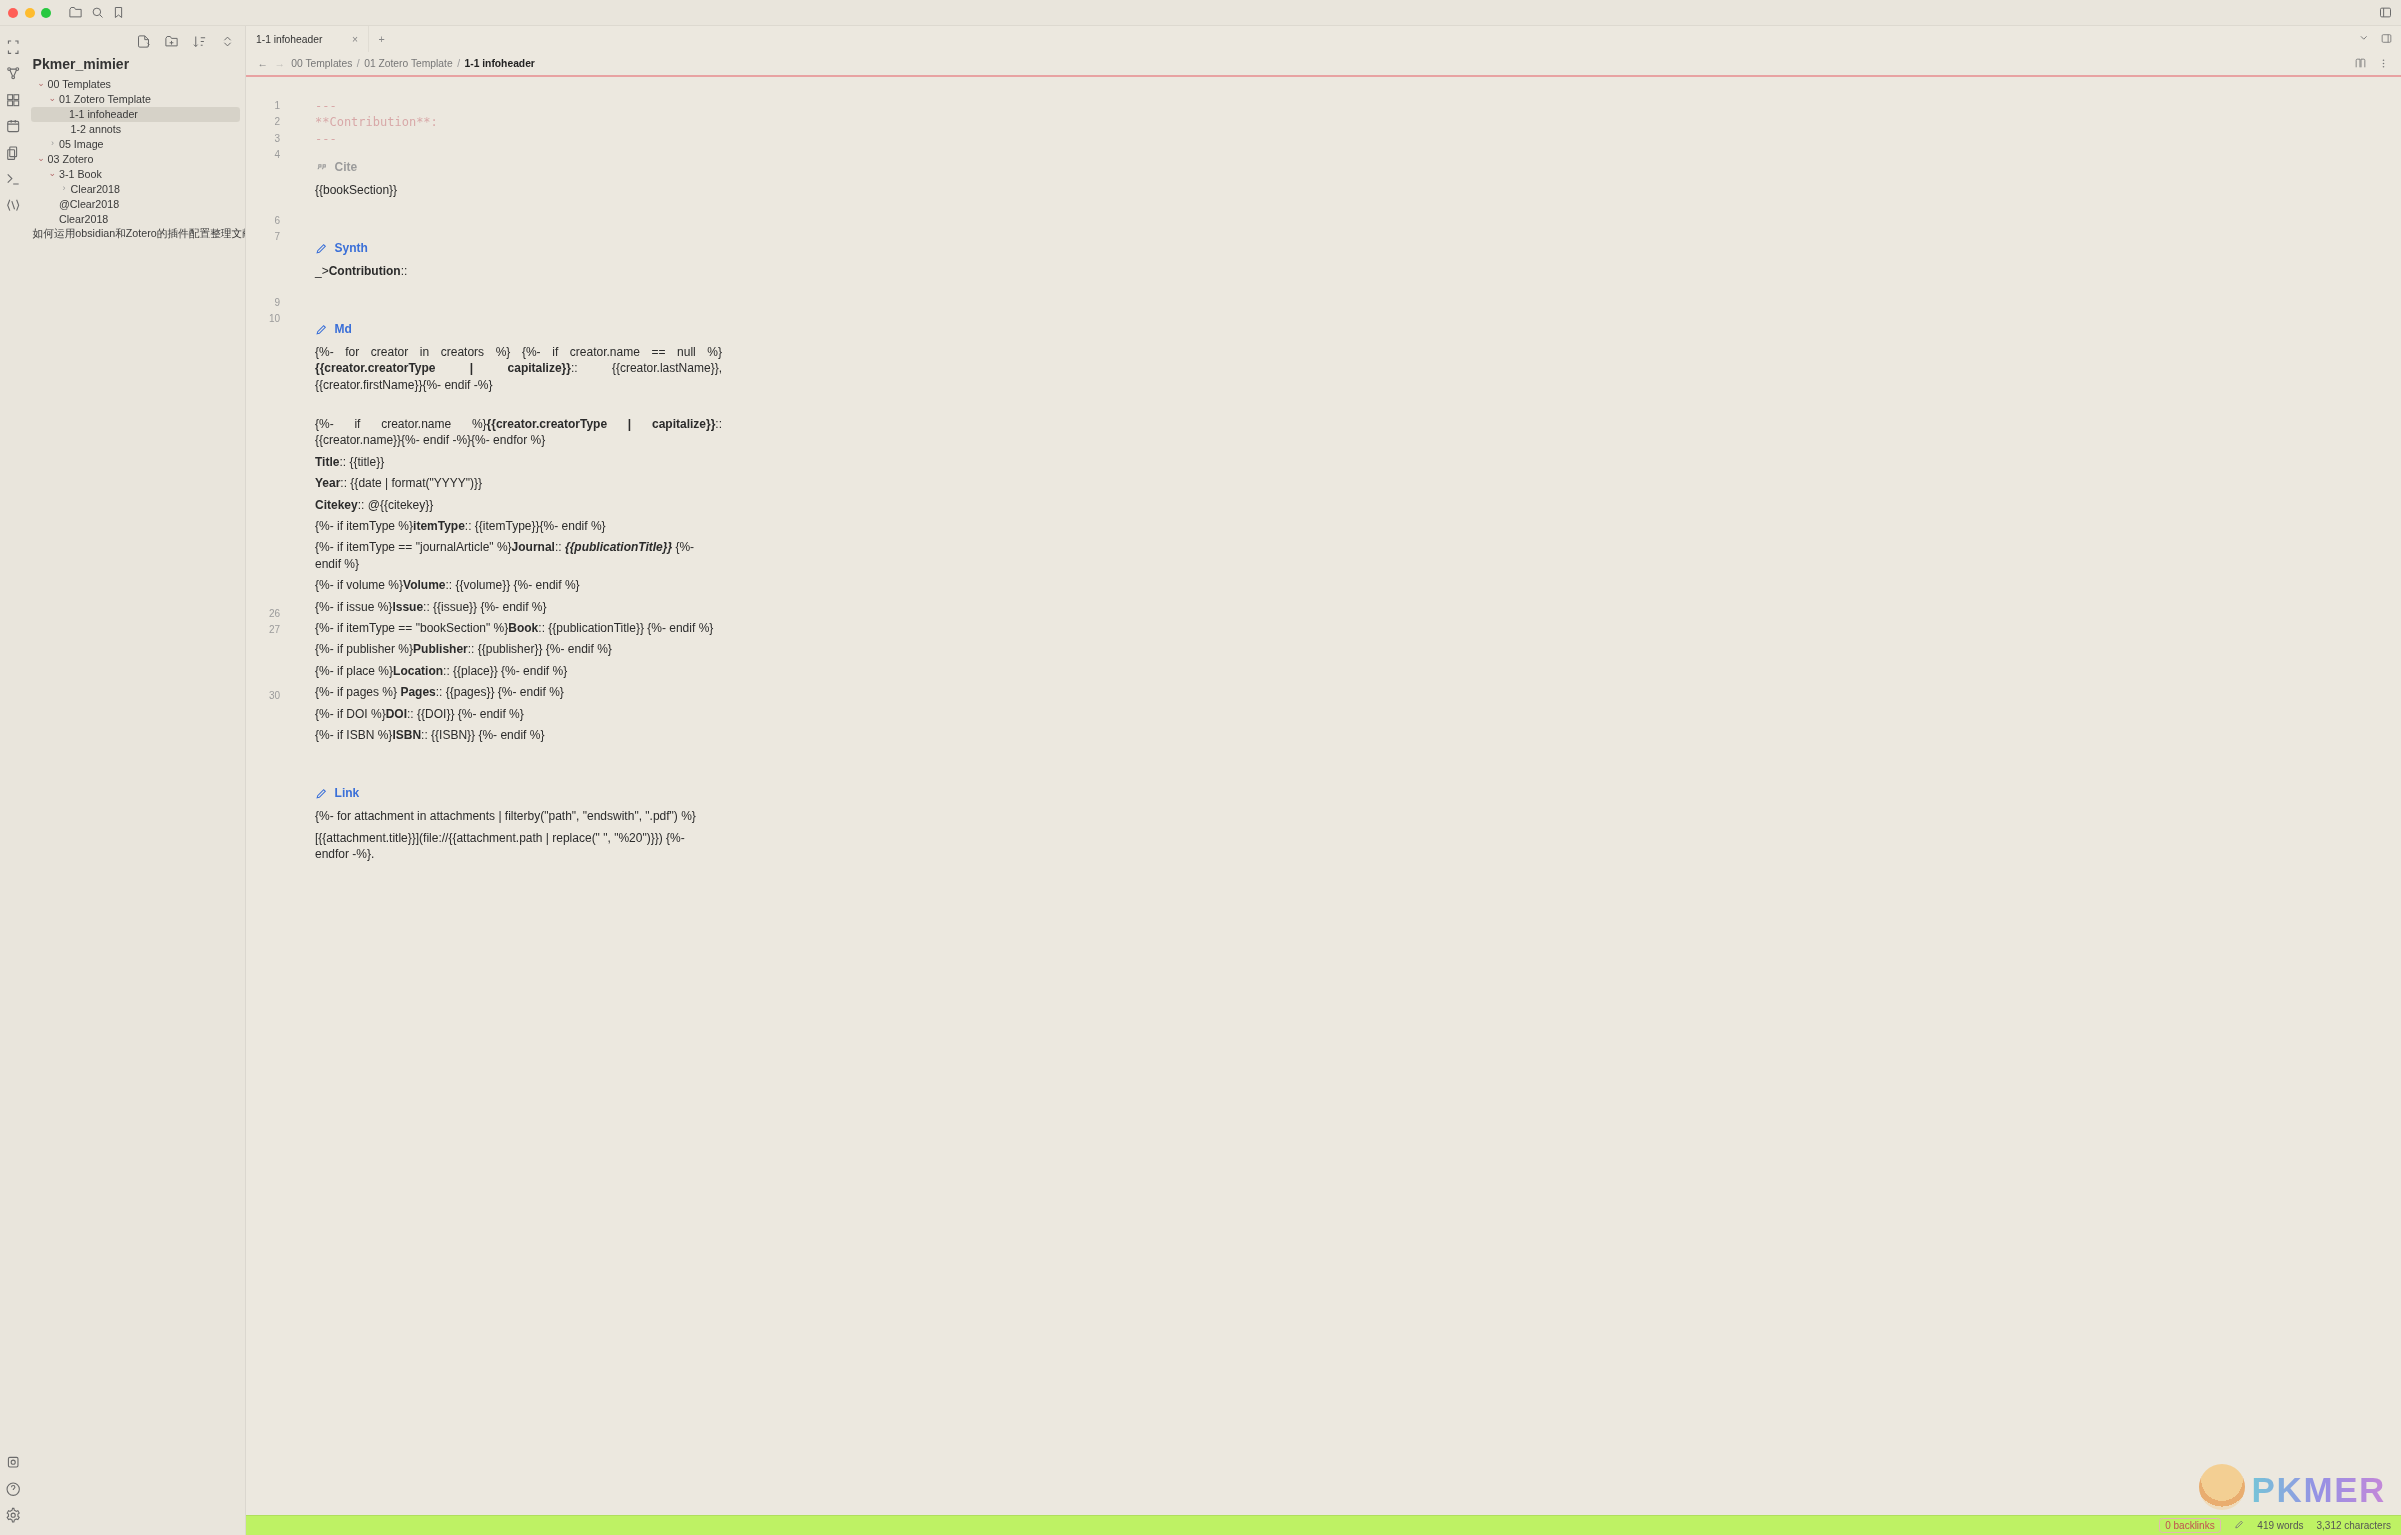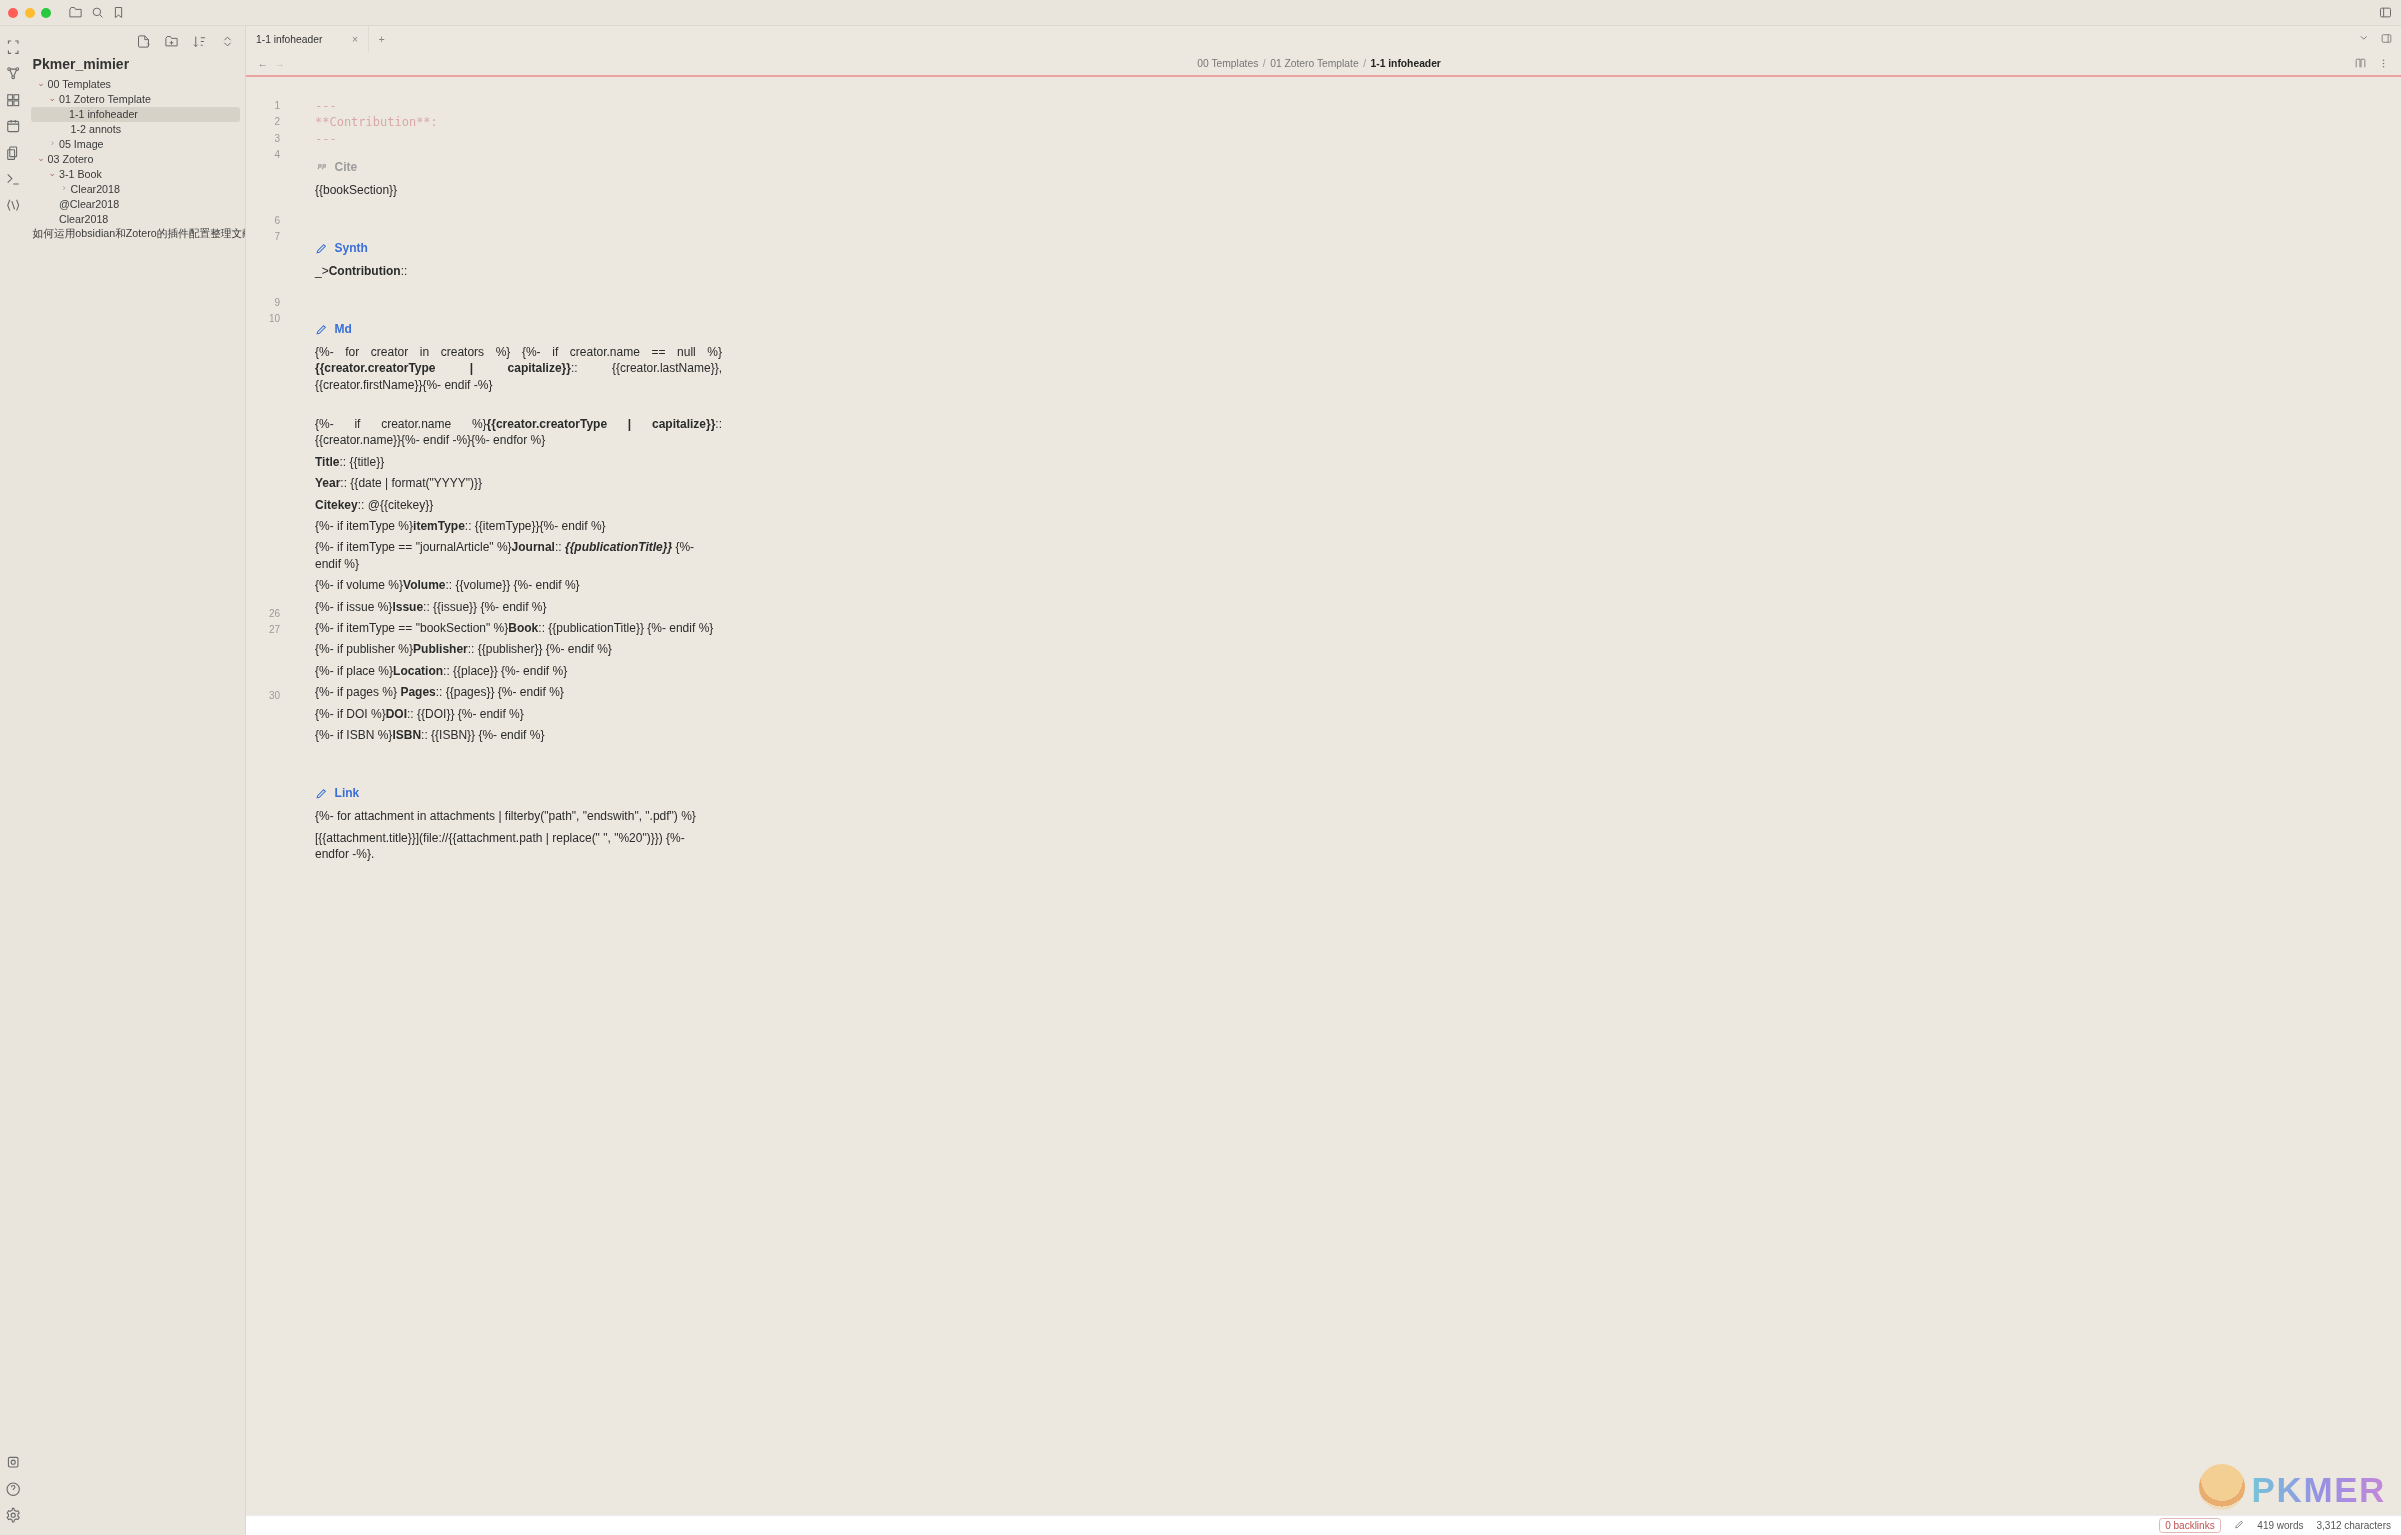--- a/index.html
+++ b/index.html
@@ -42,21 +42,21 @@
 
 .content { flex:1; display:flex; flex-direction:column; background:#ece8df; min-width:0;}
 .tabbar { height:26px; display:flex; align-items:stretch; }
 .tab { display:flex; align-items:center; padding:0 10px; gap:8.2px; font-size:10.3px; border-right:0.8px solid rgba(0,0,0,.05); min-width:123px; max-width:140px; cursor:pointer;}
 .tab .close{color:#888; cursor:pointer;}
 .newtab{display:flex;align-items:center;justify-content:center;width:25px;color:#888;cursor:pointer;}
 .tab-spacer{flex:1;}
 .tab-right{display:flex;align-items:center;gap:10px;padding-right:8.2px;color:#777;}
 .crumbs { height:23px; display:flex; align-items:center; padding:0 11.5px; gap:6.6px; font-size:10.3px; color:#555;}
 .crumbs .nav{color:#888; cursor:pointer;}
-.crumbs .path{flex:1; text-align:center;}
+.crumbs .path{flex:1; }
 .crumbs .path .seg{color:#777;}
 .crumbs .path .sep{color:#999; margin:0 1.6px;}
 .crumbs .path .cur{color:#222; font-weight:600;}
 .crumbs .right{display:flex; gap:10px; color:#777;}
 .accent{height:1.6px; background:#e8a2a2; margin:0;}
 .editor-wrap{ flex:1; overflow:auto; }
 .editor { display:grid; grid-template-columns: 49px 1fr; padding:21.4px 181px 33px 0; }
 .gutter { text-align:right; color:#9b9b9b; font-size:10px; padding-right:15px; font-variant-numeric:tabular-nums; user-select:none;}
 .gut-line{height:16.4px; line-height:16.4px;}
 .doc { font-size:12px; line-height:16.4px; color:#2b2b2b; padding-left:20px; max-width:427px;}
@@ -66,21 +66,21 @@
 .doc .hd.cite .t{color:#9b9b9b;font-weight:600;}
 .doc .hd.blue .t{color:#3a6fd8;font-weight:600;}
 .doc .hd .ic{width:13px;height:13px;color:#9b9b9b;}
 .doc .hd.blue .ic{color:#3a6fd8;}
 .doc .para{margin:5px 0;}
 .doc b{font-weight:700;}
 .doc em{font-style:italic;}
 .doc .just{text-align:justify;}
 
 
-.status { height:20px; border-top:0.8px solid rgba(0,0,0,.08); display:flex; align-items:center; justify-content:flex-end; gap:13px; padding:0 10px; font-size:10px; color:#555; background:#ffffff;margin-top:36px;}
+.status { height:20px; border-top:0.8px solid rgba(0,0,0,.08); display:flex; align-items:center; justify-content:flex-end; gap:13px; padding:0 10px; font-size:10px; color:#555; background:#bef264;margin-top:36px;}
 .status .bl{color:#c05050; border:0.8px solid #e3b6b6; padding:0.8px 5px; border-radius:3.3px;}
 .status .pen{color:#777;}
 
 
 .wm{position:fixed; right:15px; bottom:25px; display:flex; align-items:flex-end; gap:6.6px; opacity:.75; pointer-events:none;}
 .wm .ball{width:46px;height:46px;border-radius:50%;background:radial-gradient(circle at 50% 35%, #f6c77a 0 55%, #e89a4a 55% 70%, transparent 70%), #f0d7ae;}
 .wm .txt{font-size:35px; font-weight:800; letter-spacing:1.6px; background:linear-gradient(90deg,#4fb8d6,#7a74e6,#b867d6); -webkit-background-clip:text; background-clip:text; color:transparent;}
 
 svg{width:100%;height:100%;}
 </style>

